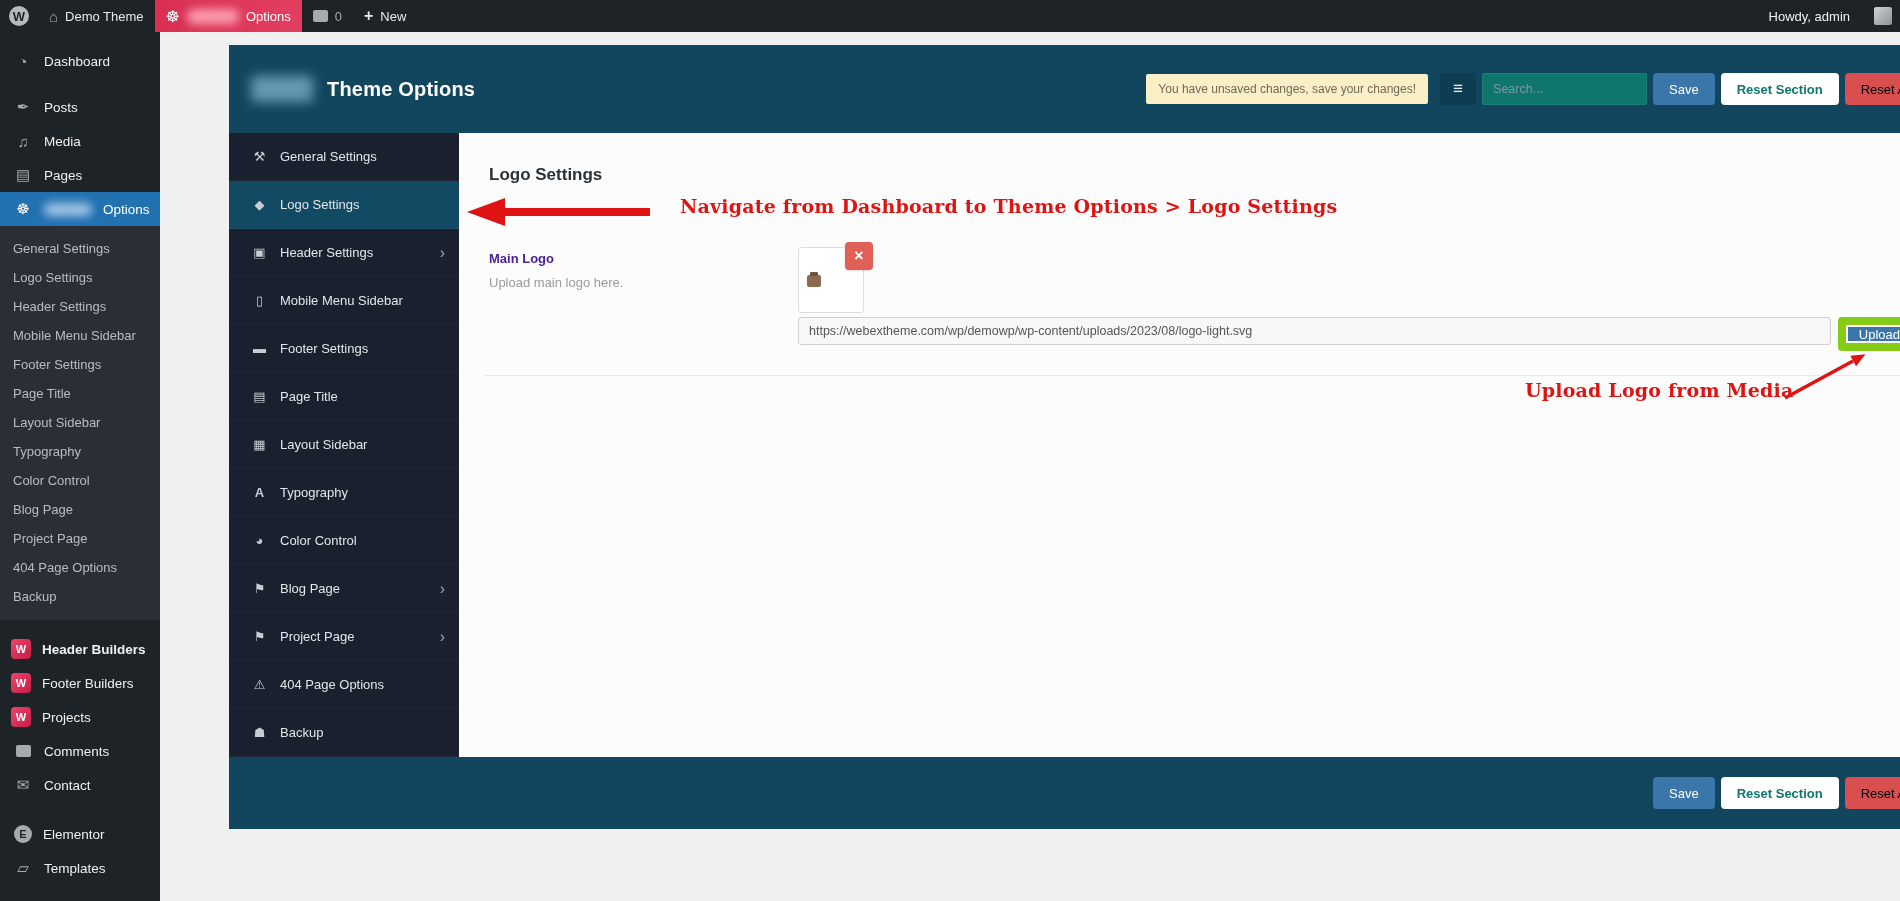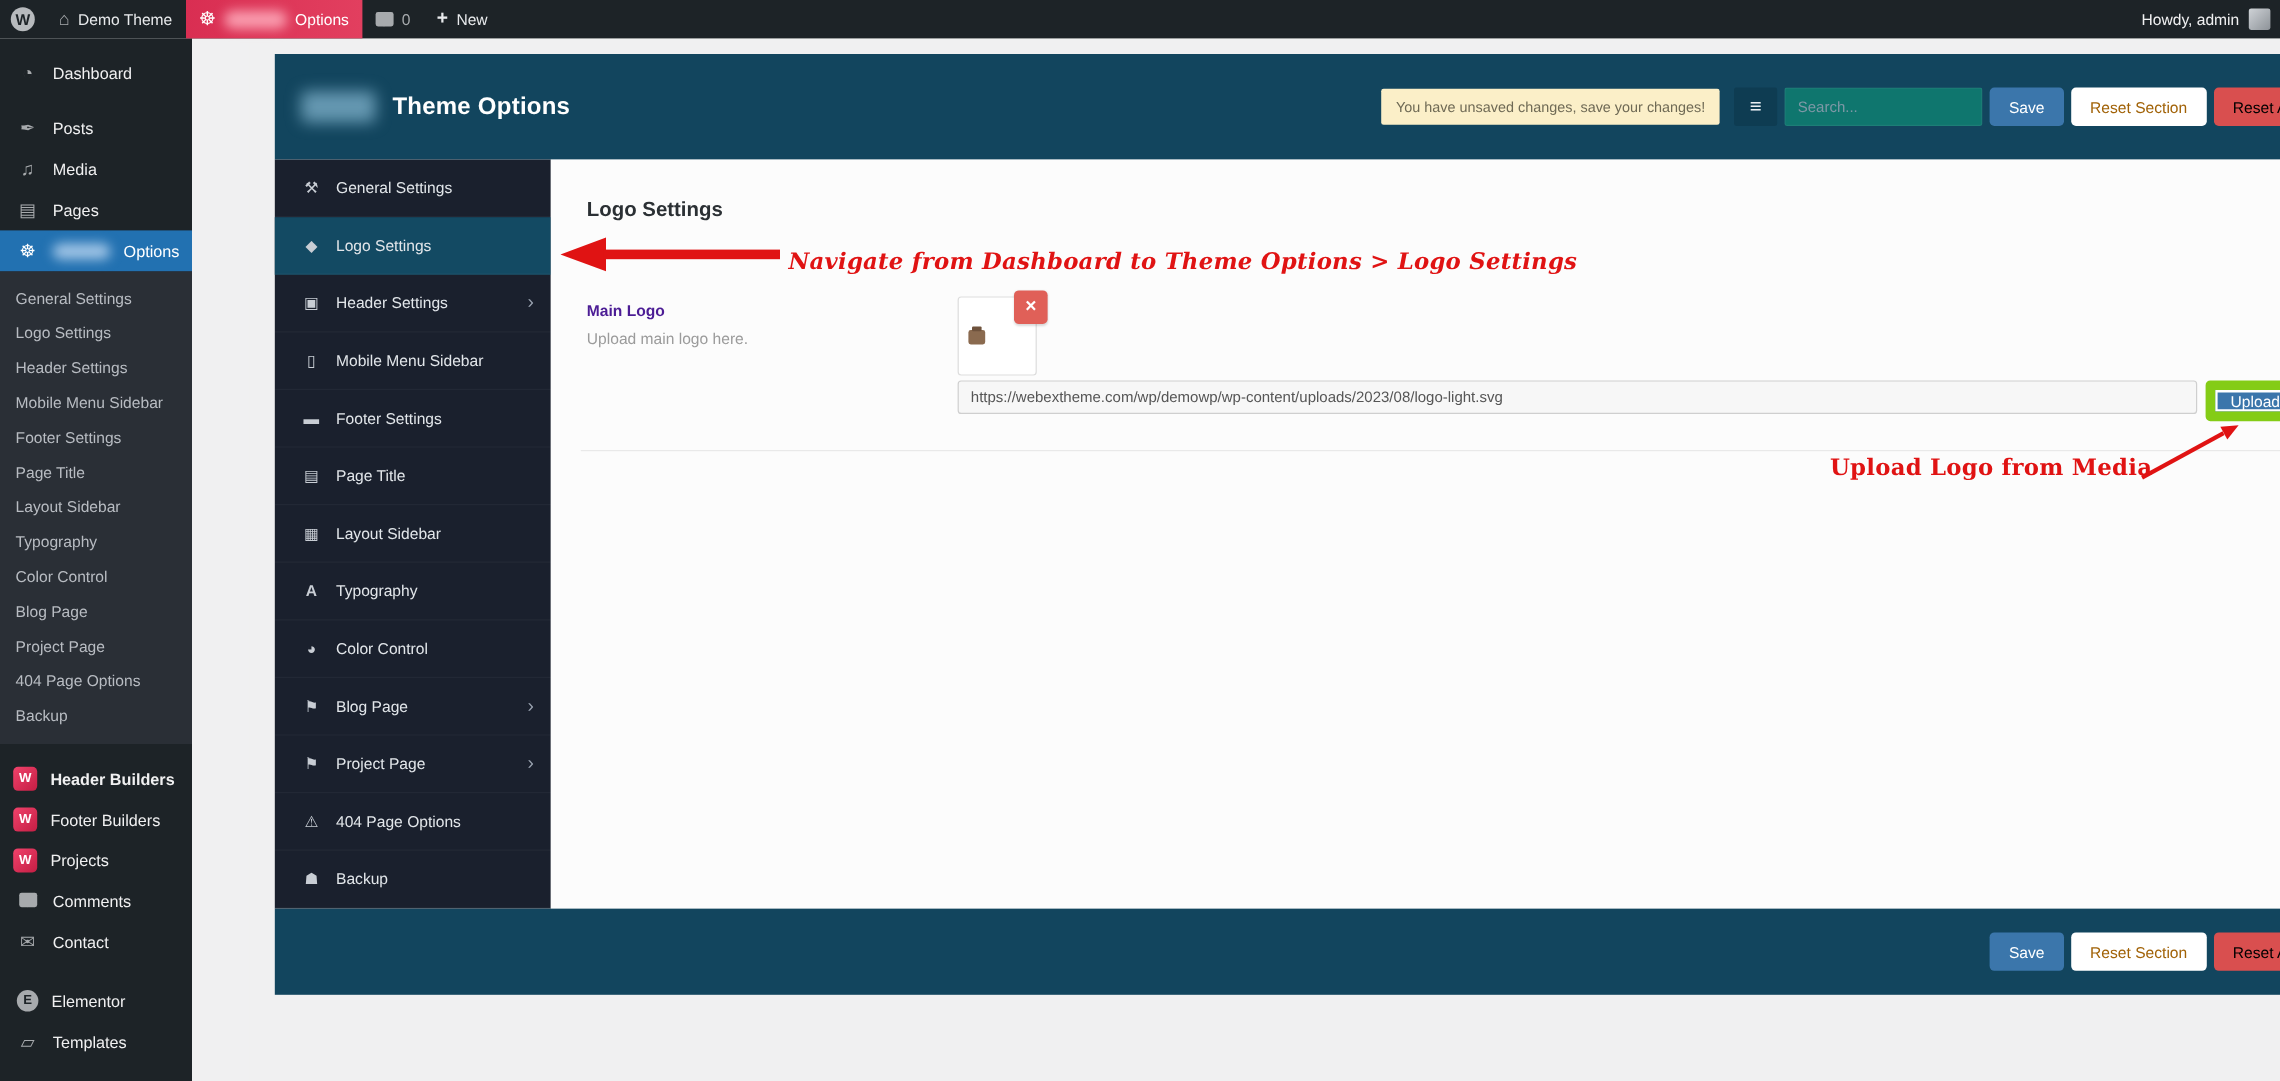--- a/index.html
+++ b/index.html
@@ -16,21 +16,21 @@
   .ab-home-glyph { font-size:15px; color:#a7aaad; }
   .ab-options { background:linear-gradient(90deg,#d92e52,#e23f5f); color:#fff; height:32px; }
   .ab-options .gear { color:#fff; font-size:16px; }
   .blur-chip { display:inline-block; border-radius:7px; filter:blur(5px); }
   .blur-ab { width:52px; height:15px; background:rgba(255,175,190,0.85); }
   .bubble { width:15px; height:12px; background:#a7aaad; border-radius:2px; position:relative; }
   .bubble::after { content:''; position:absolute; left:3px; bottom:-4px; width:0; height:0;
                    border:4px solid transparent; border-top-color:#a7aaad; }
   .ab-count { color:#a7aaad; }
   .ab-plus { font-size:16px; color:#e8eaec; font-weight:bold; }
-  .ab-right { margin-left:auto; display:flex; align-items:center; gap:8px; padding-right:8px; font-size:13px; color:#f0f0f1; }
+  .ab-right { margin-left:auto; display:flex; align-items:center; gap:24px; padding-right:8px; font-size:13px; color:#f0f0f1; }
   .avatar { width:18px; height:18px; border-radius:2px; background:linear-gradient(135deg,#cfd3d7,#8d9298); }
 
   
   .wp-sidebar { position:absolute; top:32px; left:0; width:160px; height:869px; background:#1d2327; overflow:hidden; }
   .menu-item { height:34px; display:flex; align-items:center; gap:11px; padding-left:13px;
                font-size:13.5px; color:#f0f0f1; position:relative; cursor:pointer; }
   .mi-icon { width:20px; text-align:center; color:#a7aaad; font-size:15px; flex:none; }
   .menu-item.active { background:#2271b1; color:#fff; }
   .menu-item.active .mi-icon { color:#fff; }
   .blur-side { width:48px; height:13px; background:rgba(195,220,245,0.8); }
@@ -57,38 +57,38 @@
   .notice { height:30px; background:#fbefc8; color:#6f6a55; font-size:12px; display:flex; align-items:center;
             padding:0 12px; border-radius:2px; margin-right:6px; }
   .collapse-btn { width:36px; height:32px; background:#0e3c52; color:#e8eef2; font-size:17px; border:none;
                   display:flex; align-items:center; justify-content:center; border-radius:2px; cursor:pointer; }
   .search-input { width:165px; height:32px; background:#0f766e; border:1px solid rgba(255,255,255,0.06);
                   border-radius:2px; color:#cfe0ea; font-size:12.5px; padding:0 10px; outline:none; }
   .search-input::placeholder { color:#7e98a6; }
   .btn { font-size:13px; font-family:"Liberation Sans",sans-serif; border-radius:4px; height:32px; border:none;
          display:flex; align-items:center; justify-content:center; padding:0 16px; cursor:pointer; }
   .btn-save { background:#3b76ab; color:#fff; }
-  .btn-reset-section { background:#fff; color:#a16207; }
+  .btn-reset-section { background:#fff; color:#0f766e;font-weight:bold; }
   .btn-reset-all { background:#d94f4f; color:#000000; }
 
   .panel-body { flex:1; display:flex; position:relative; }
   .panel-nav { width:230px; background:#1a202d; flex:none; }
   .pnav-item { height:48px; display:flex; align-items:center; gap:12px; padding-left:22px;
                border-bottom:1px solid rgba(255,255,255,0.04); font-size:13px; color:#e2e6ea; cursor:pointer; }
   .pnav-icon { width:17px; text-align:center; color:#c8cdd4; font-size:13px; flex:none; }
   .pnav-item.active { background:#134a63; }
   .pnav-chevron { margin-left:auto; margin-right:14px; color:#9aa3b0; font-size:16px; }
   .active-notch { position:absolute; left:230px; top:62px; width:0; height:0;
                   border:10px solid transparent; border-right:13px solid #0d1420; }
 
   .panel-content { flex:1; position:relative; background:#fcfcfc; }
   .content-heading { position:absolute; left:30px; top:32px; font-size:17px; font-weight:bold; color:#2b3034; }
 
   .anno { color:#e01313; font-family:"DejaVu Serif", serif; font-weight:600; font-size:19px; letter-spacing:0.2px; }
-  .anno1 { position:absolute; left:8px; top:62px; display:flex; align-items:flex-end; gap:5px;font-style:italic; }
+  .anno1 { position:absolute; left:8px; top:62px; display:flex; align-items:flex-start; gap:28px; }
   .anno2-text { position:absolute; left:1066px; top:246px; }
   .anno2-arrow { position:absolute; left:1322px; top:212px; }
 
   .label-col { position:absolute; left:30px; top:118px; width:285px; }
   .field-label { font-size:13px; font-weight:bold; color:#4c1d95; }
   .field-desc { margin-top:9px; font-size:13px; color:#9b9b9b; }
 
   .thumb { position:absolute; left:339px; top:114px; width:66px; height:66px; background:#fff;
            border:1px solid #ddd; border-radius:3px; }
   .mini-logo { position:absolute; left:8px; top:27px; width:14px; height:12px; background:#8a6a4f; border-radius:2px; }

